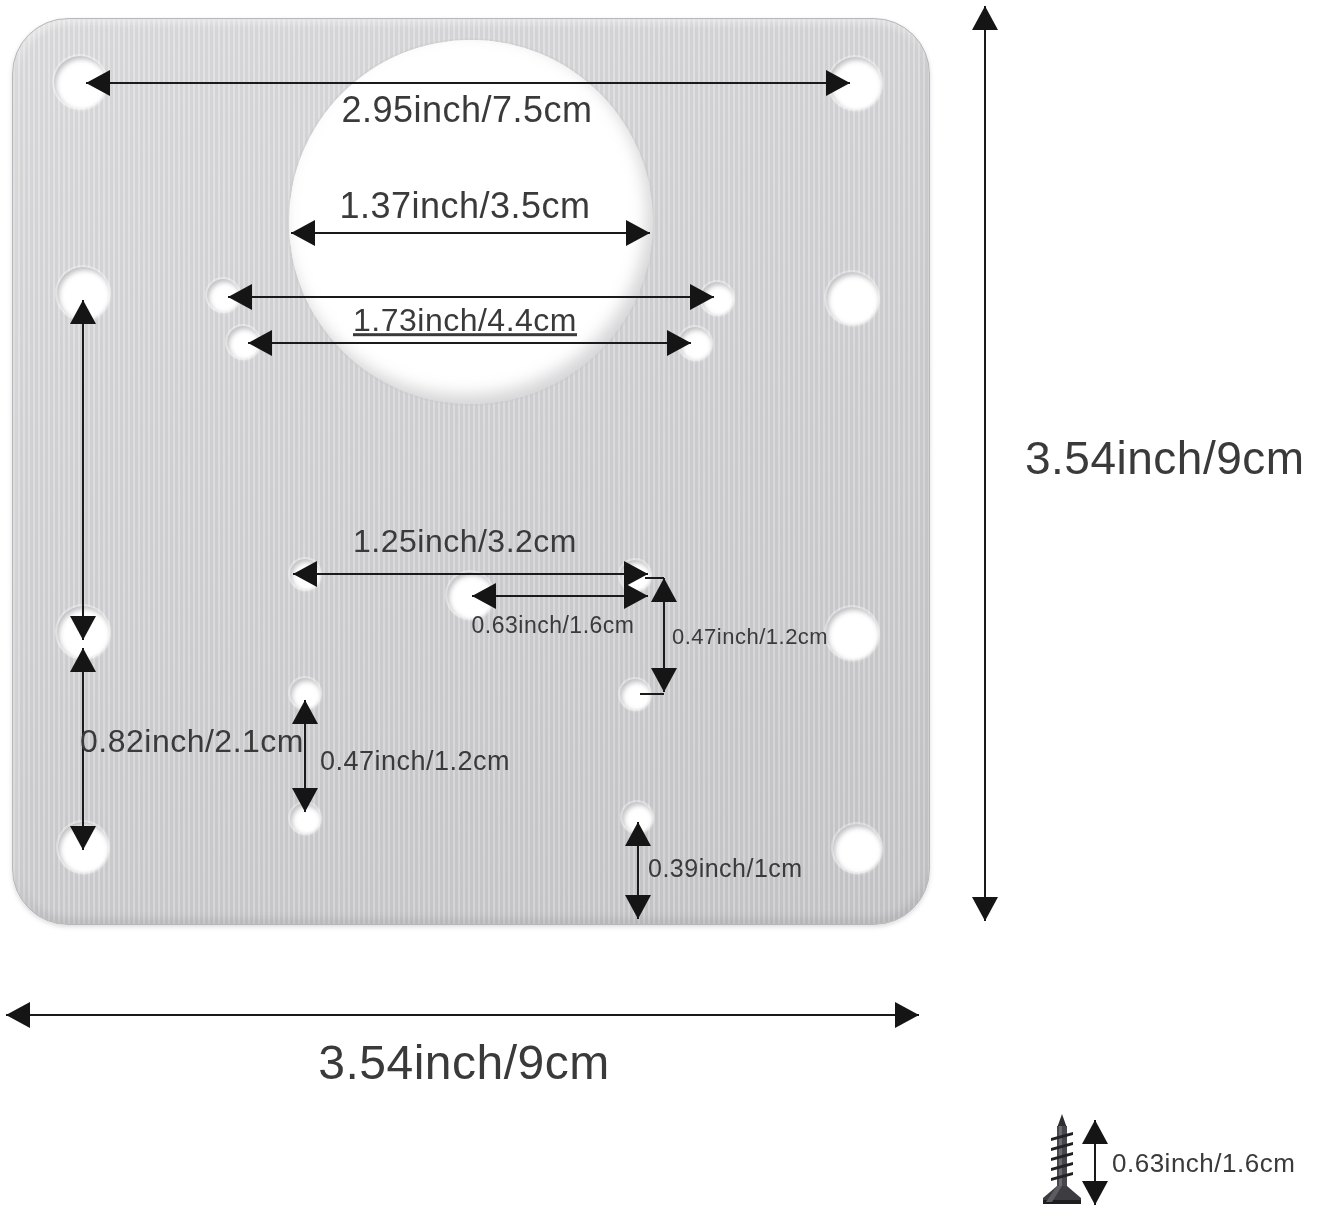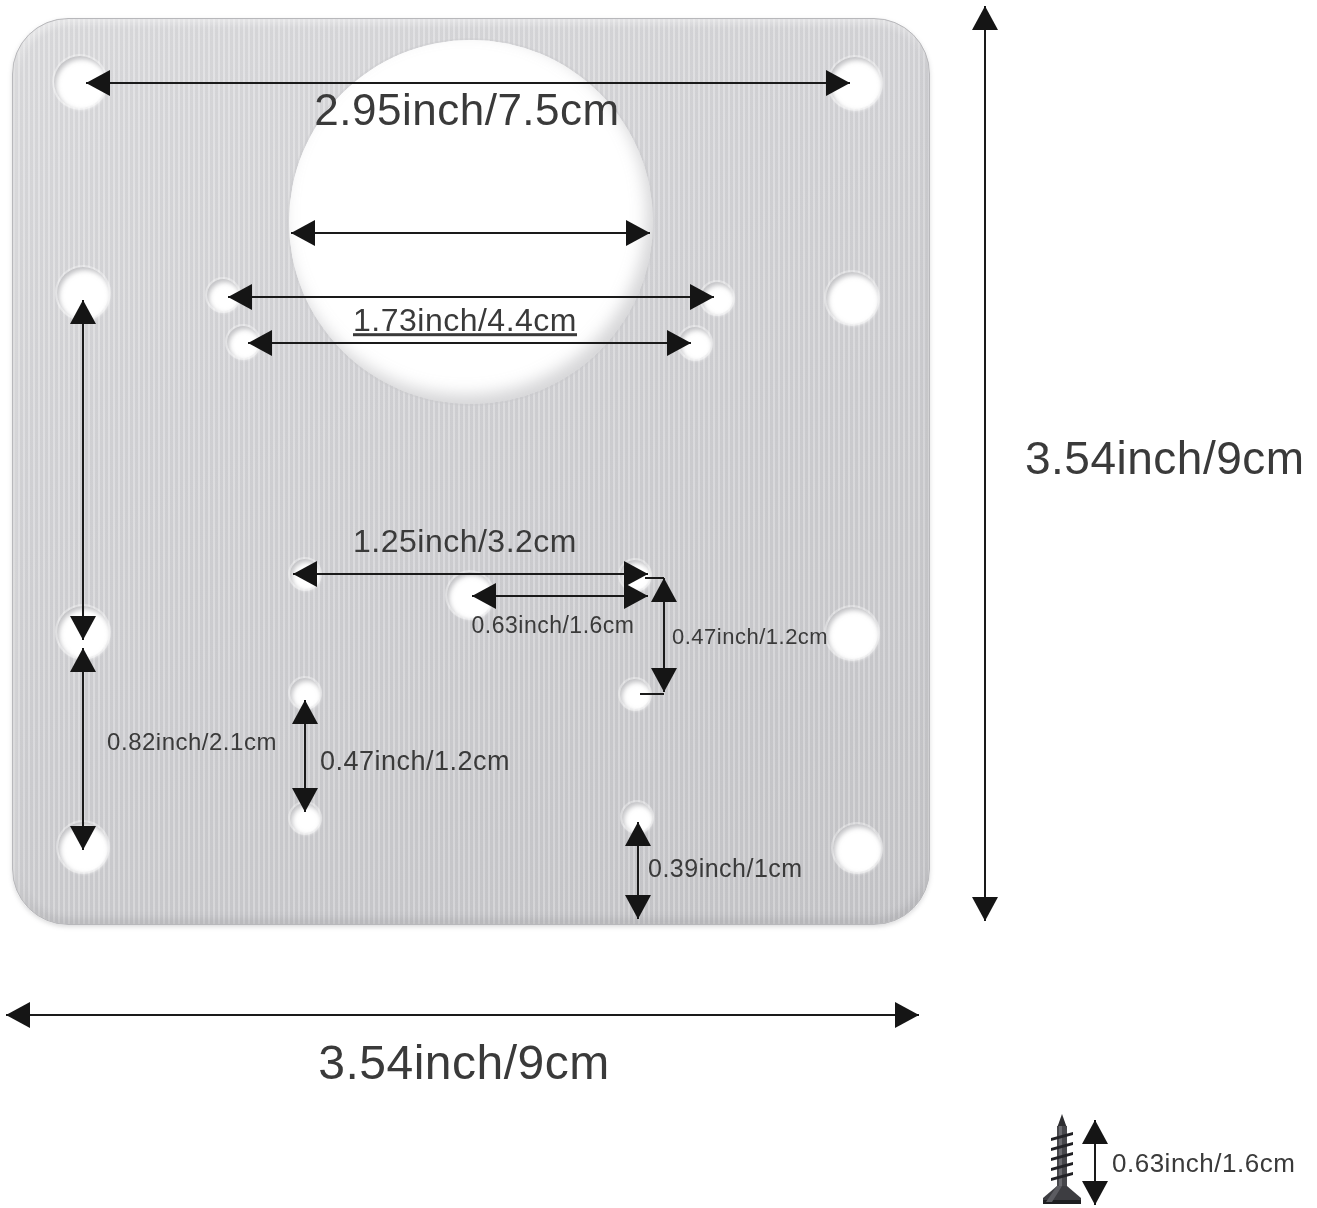--- a/index.html
+++ b/index.html
@@ -101,26 +101,27 @@
       <div class="ar ar-up" style="left: 972px; top: 6px;"></div>
       <div class="ar ar-down" style="left: 972px; top: 897px;"></div>
       <div class="dim-line" style="left: 6px; top: 1014px; width: 913px; height: 2px;"></div>
       <div class="ar ar-left" style="left: 6px; top: 1002px;"></div>
       <div class="ar ar-right" style="left: 895px; top: 1002px;"></div>
       <div class="dim-line" style="left: 1094px; top: 1120px; width: 2px; height: 85px;"></div>
       <div class="ar ar-up" style="left: 1082px; top: 1120px;"></div>
       <div class="ar ar-down" style="left: 1082px; top: 1181px;"></div>
     </div>
 
-  <div class="dim-label" style="font-size: 44px; top: 110px; left: 467px; transform: translate(-50%, -50%);">2.95inch/7.5cm</div>
+  <div class="dim-label" style="font-size: 36px; top: 110px; left: 467px; transform: translate(-50%, -50%);">2.95inch/7.5cm</div>
+  <div class="dim-label" style="font-size: 36px; top: 206px; left: 465px; transform: translate(-50%, -50%);">1.37inch/3.5cm</div>
   <div class="dim-label" style="font-size: 32px; top: 321px; left: 465px; transform: translate(-50%, -50%); text-decoration: underline;">1.73inch/4.4cm</div>
   <div class="dim-label" style="font-size: 32px; top: 542px; left: 465px; transform: translate(-50%, -50%); text-align: right;">1.25inch/3.2cm</div>
   <div class="dim-label" style="font-size: 23px; top: 625px; left: 553px; transform: translate(-50%, -50%);">0.63inch/1.6cm</div>
   <div class="dim-label" style="font-size: 22px; top: 637px; left: 672px; transform: translateY(-50%);">0.47inch/1.2cm</div>
-  <div class="dim-label" style="font-size: 24px; top: 742px; left: 192px; transform: translate(-50%, -50%);">0.82inch/2.1cm</div>
+  <div class="dim-label" style="font-size: 32px; top: 742px; left: 192px; transform: translate(-50%, -50%);">0.82inch/2.1cm</div>
   <div class="dim-label" style="font-size: 27px; top: 761px; left: 320px; transform: translateY(-50%);">0.47inch/1.2cm</div>
   <div class="dim-label" style="font-size: 25px; top: 868px; left: 648px; transform: translateY(-50%);">0.39inch/1cm</div>
   <div class="dim-label" style="font-size: 46px; top: 458px; left: 1025px; transform: translateY(-50%);">3.54inch/9cm</div>
   <div class="dim-label" style="font-size: 48px; top: 1063px; left: 464px; transform: translate(-50%, -50%);">3.54inch/9cm</div>
   <div class="dim-label" style="font-size: 26px; top: 1164px; left: 1112px; transform: translateY(-50%);">0.63inch/1.6cm</div>
 
   <svg id="screw-icon" viewBox="0 0 52 92" width="52" height="92" style="left: 1036px; top: 1114px;">
     <polygon points="26,0 31,14 21,14" fill="#2e2e31"></polygon>
     <rect x="21" y="12" width="10" height="62" fill="#48484c"></rect>
     <rect x="23" y="12" width="3" height="62" fill="#6a6a6f"></rect>

